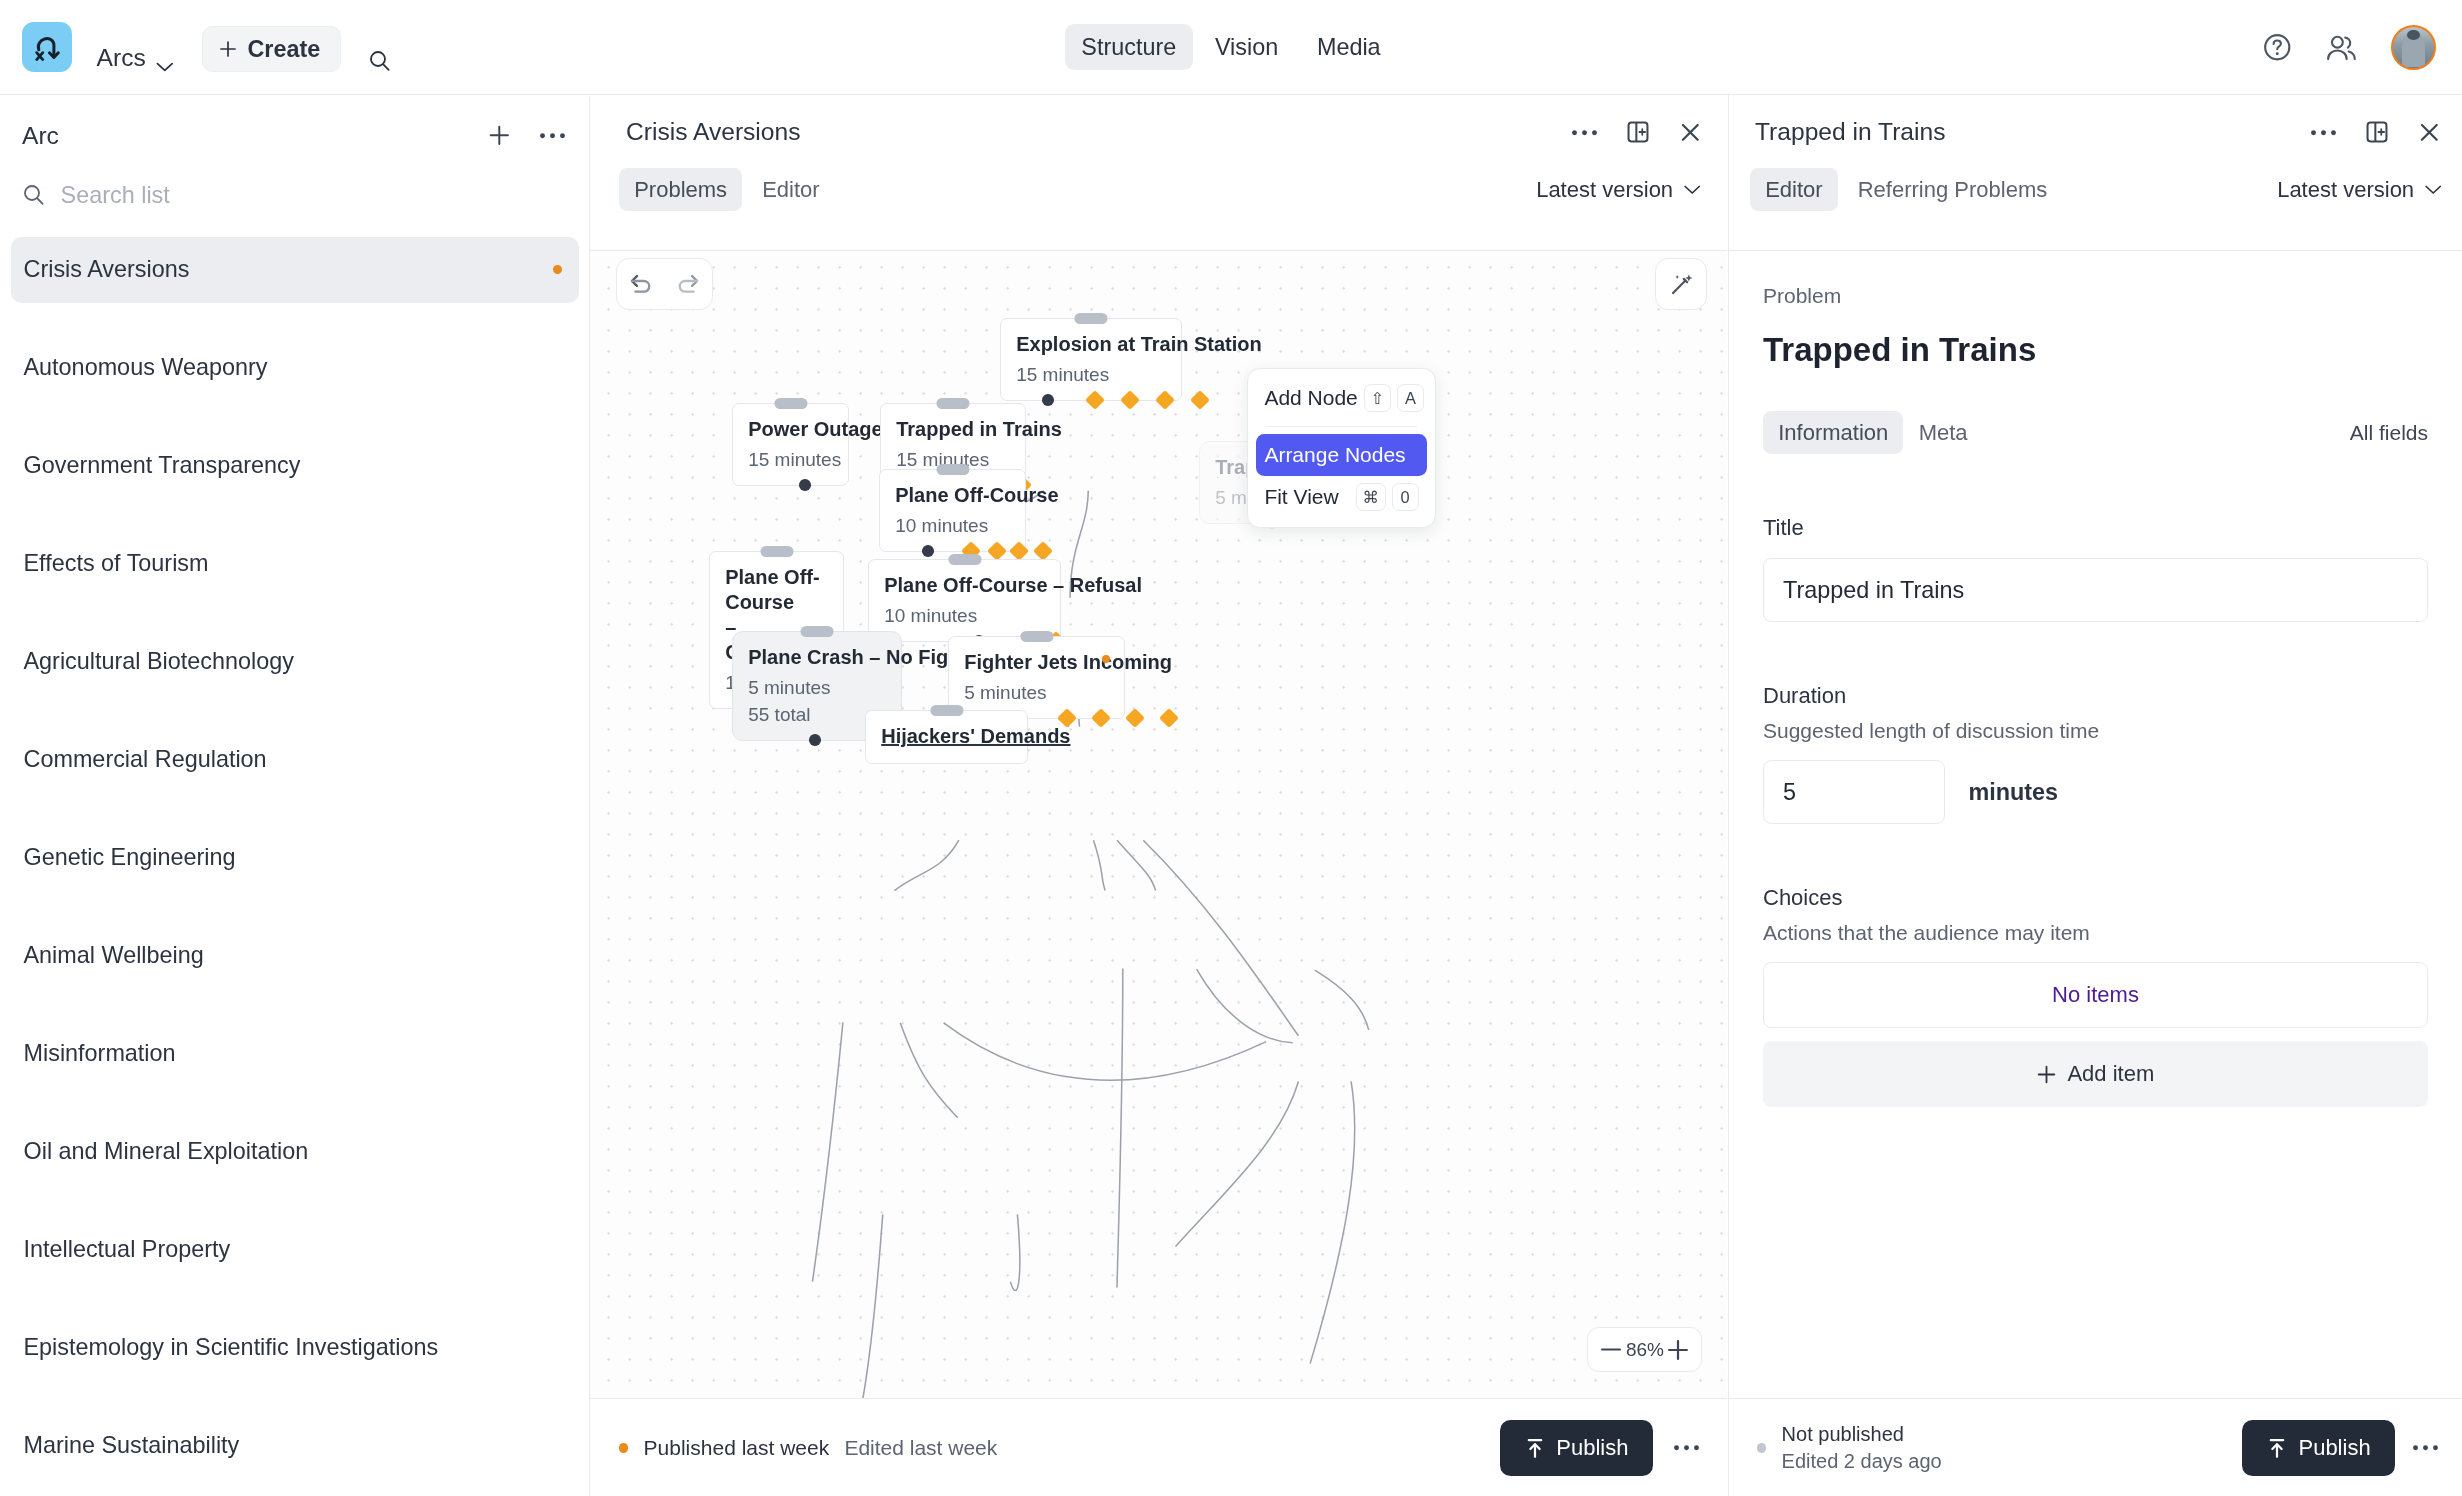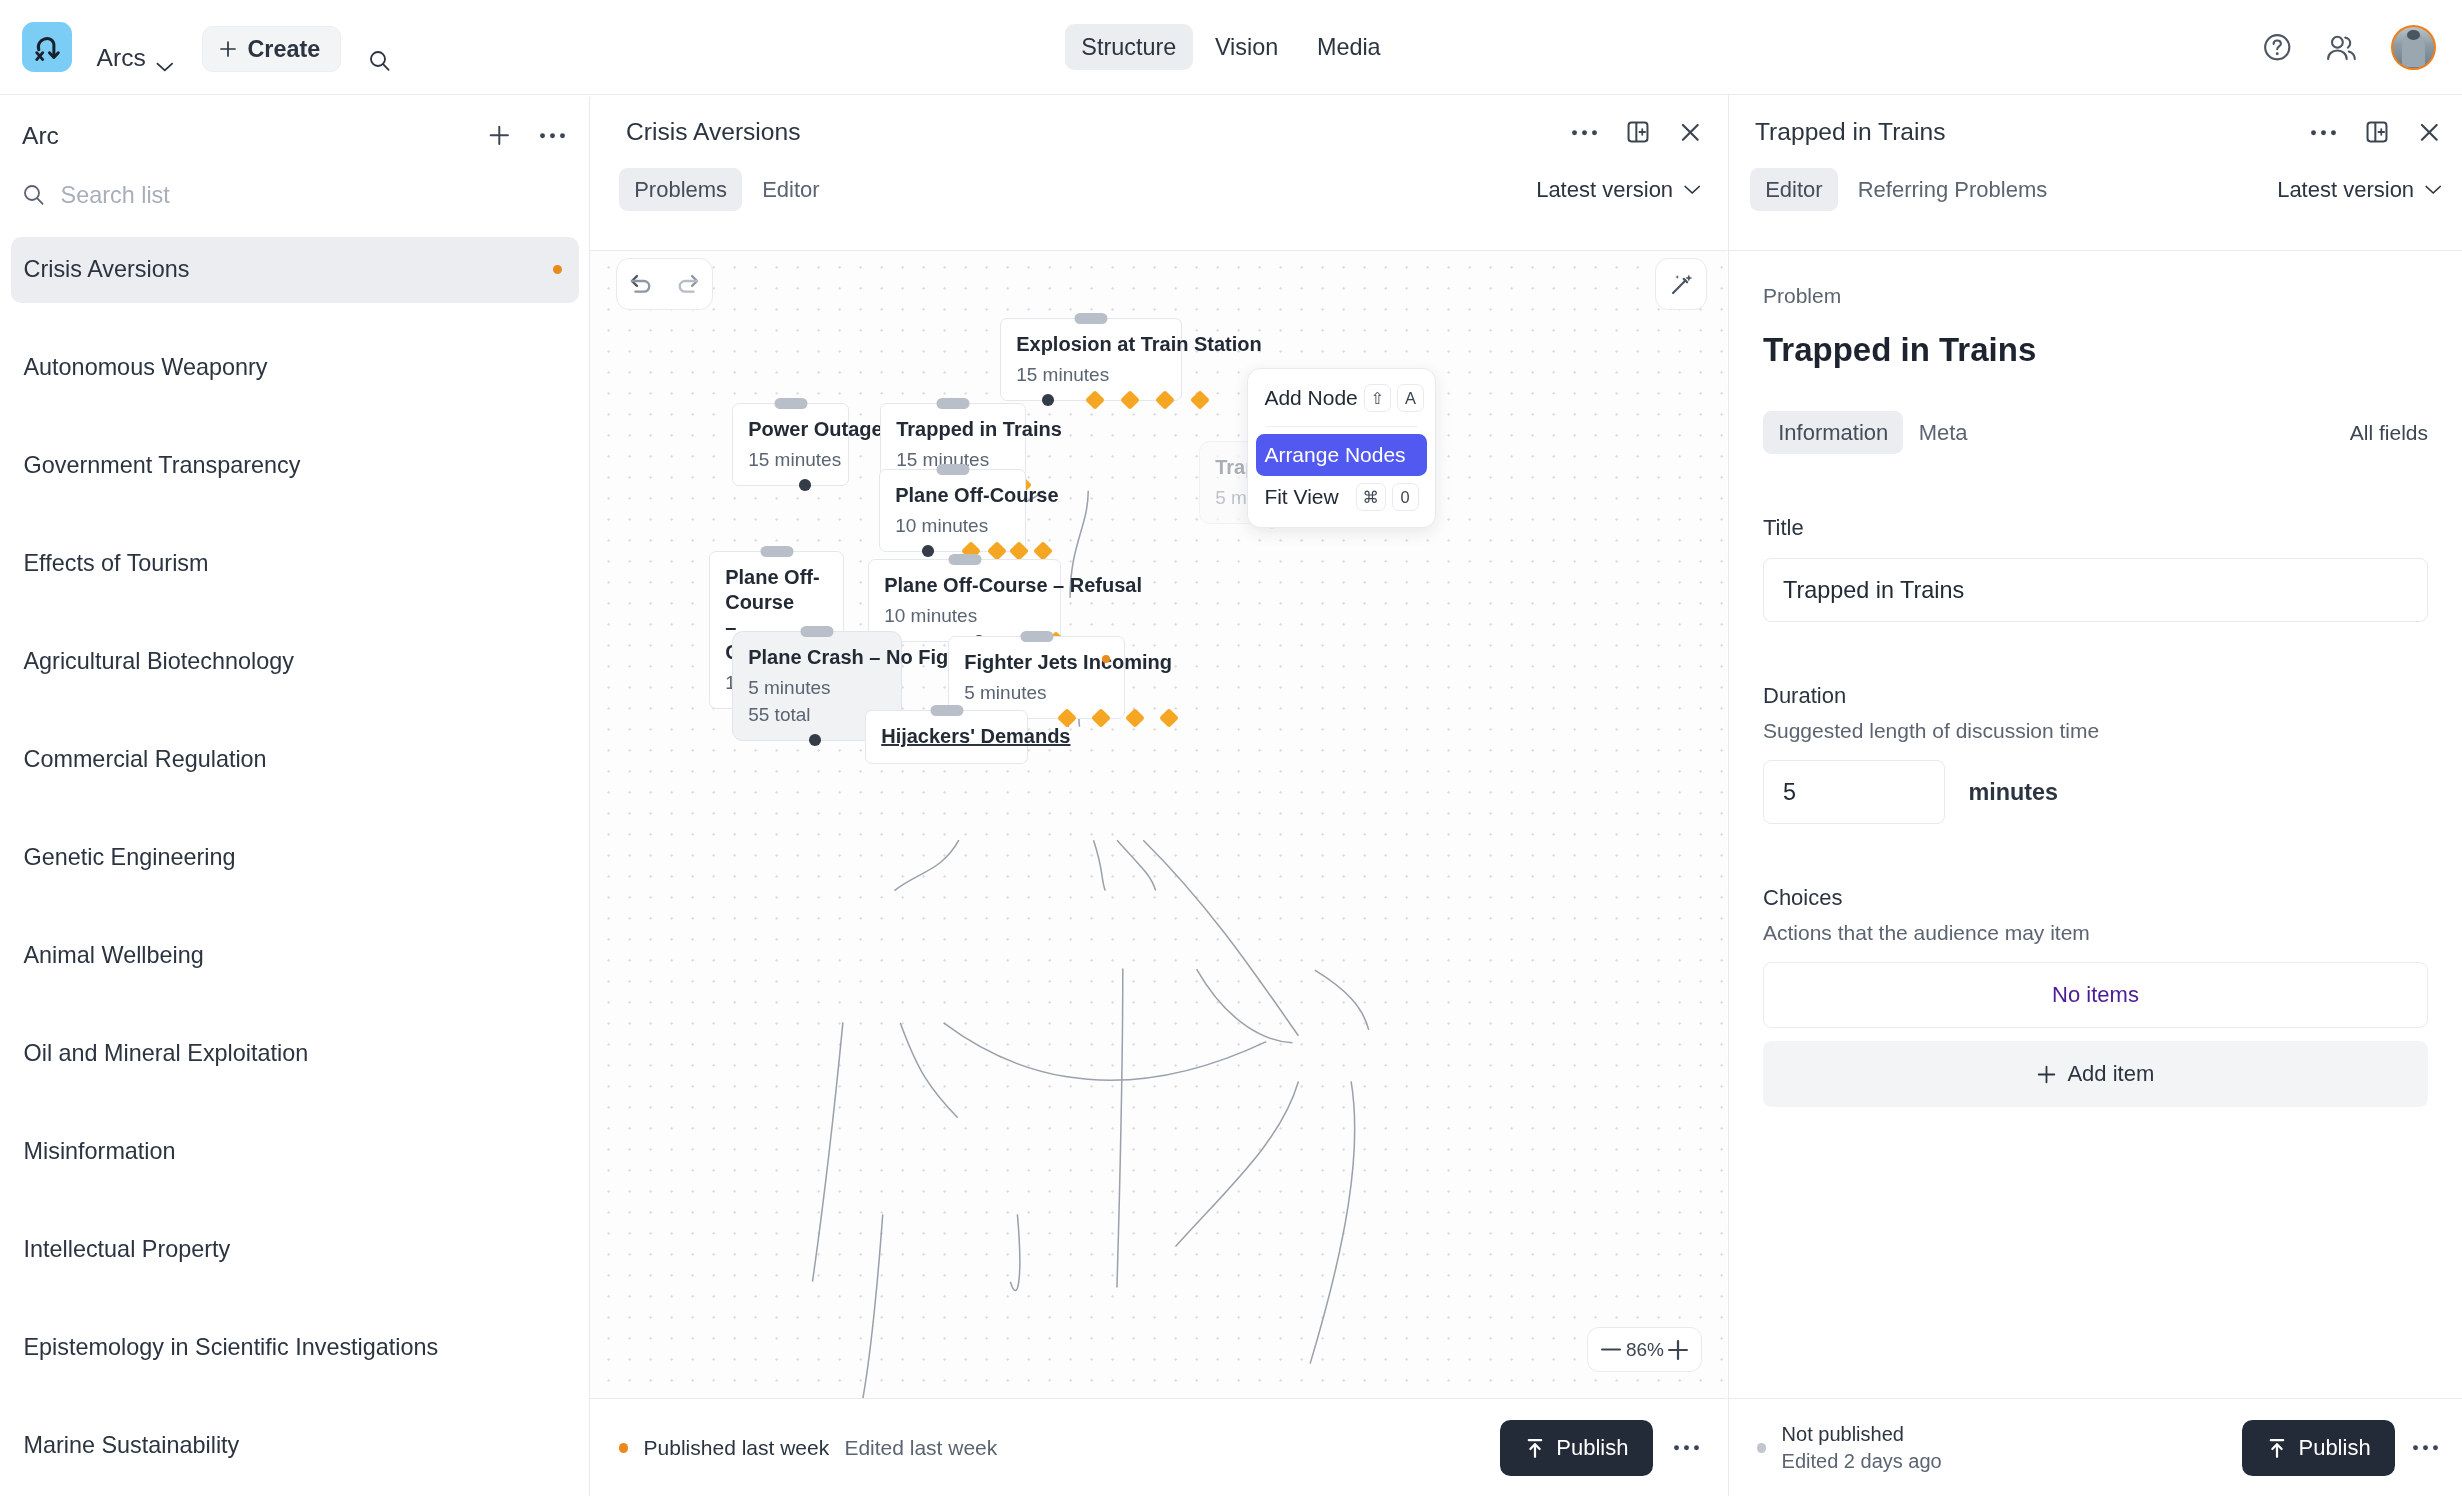--- a/index.html
+++ b/index.html
@@ -363,24 +363,24 @@
     <div class="sb-item">
       <span>Commercial Regulation</span>
       </div>
     <div class="sb-item">
       <span>Genetic Engineering</span>
       </div>
     <div class="sb-item">
       <span>Animal Wellbeing</span>
       </div>
     <div class="sb-item">
+      <span>Misinformation</span>
+      </div>
+    <div class="sb-item">
       <span>Oil and Mineral Exploitation</span>
-      </div>
-    <div class="sb-item">
-      <span>Misinformation</span>
       </div>
     <div class="sb-item">
       <span>Intellectual Property</span>
       </div>
     <div class="sb-item">
       <span>Epistemology in Scientific Investigations</span>
       </div>
     <div class="sb-item">
       <span>Marine Sustainability</span>
       </div>

